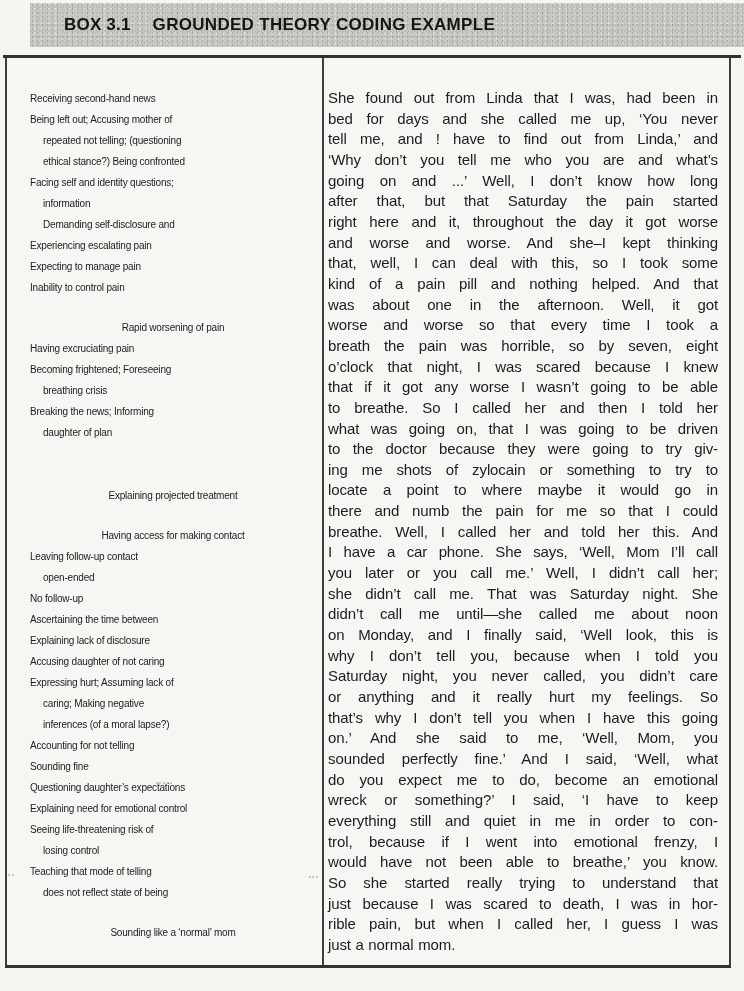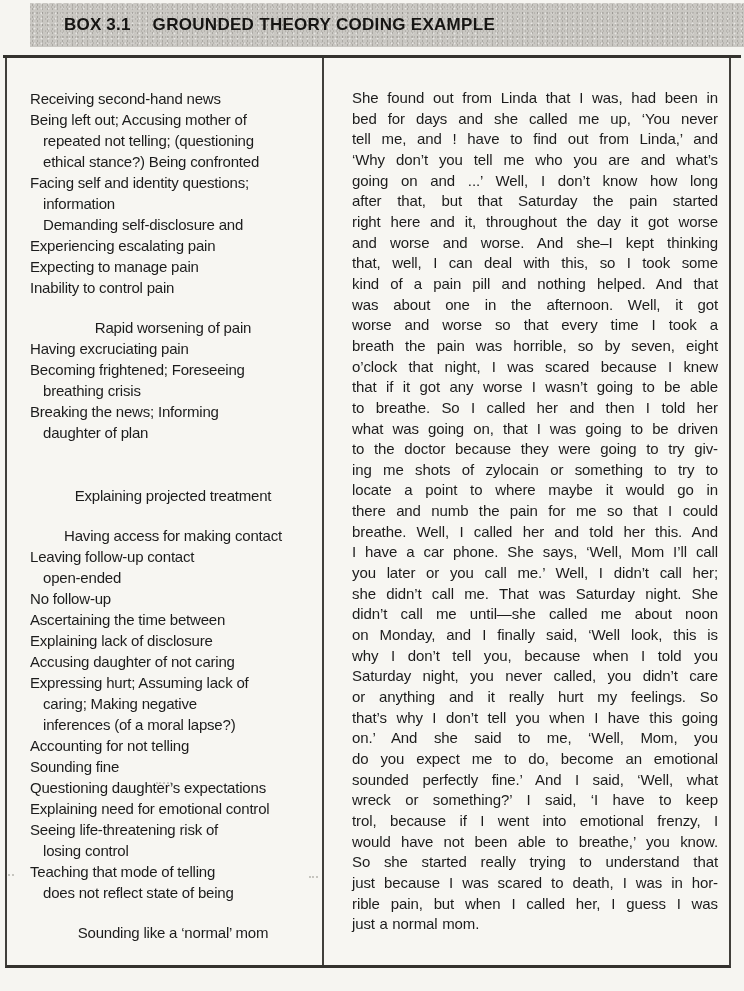--- a/index.html
+++ b/index.html
@@ -30,23 +30,23 @@
   .content-box{
     position:absolute;left:5px;top:58px;width:726px;height:910px;
     box-sizing:border-box;display:flex;
     border-left:2px solid #413f3b;
     border-right:2px solid #413f3b;
     border-bottom:3px solid #34322e;
     background:#f7f6f2;
   }
   .col-left{width:315px;box-sizing:border-box;padding:30px 6px 0 23px;}
   .divider{width:2px;background:#413f3b;}
-  .col-right{flex:1;box-sizing:border-box;padding:30px 11px 0 28px;}
+  .col-right{flex:1;box-sizing:border-box;padding:30px 11px 0 4px;}
   .code-line{
-    font-size:15px;line-height:21px;letter-spacing:-.2px;
+    font-size:10px;line-height:21px;letter-spacing:-.2px;
     white-space:nowrap;
   }
   .code-line.cont{padding-left:13px;}
   .code-entry.gap1{margin-top:19px;text-align:center;}
   .code-entry.gap2{margin-top:42px;text-align:center;}
   .rline{
     font-size:15px;line-height:20.65px;letter-spacing:-.1px;word-spacing:.5px;
     text-align:justify;text-align-last:justify;
   }
   .rline.last{text-align-last:left;}
@@ -183,23 +183,24 @@
         <div class="rline">I have a car phone. She says, ‘Well, Mom I’ll call</div>
         <div class="rline">you later or you call me.’ Well, I didn’t call her;</div>
         <div class="rline">she didn’t call me. That was Saturday night. She</div>
         <div class="rline">didn’t call me until—she called me about noon</div>
         <div class="rline">on Monday, and I finally said, ‘Well look, this is</div>
         <div class="rline">why I don’t tell you, because when I told you</div>
         <div class="rline">Saturday night, you never called, you didn’t care</div>
         <div class="rline">or anything and it really hurt my feelings. So</div>
         <div class="rline">that’s why I don’t tell you when I have this going</div>
         <div class="rline">on.’ And she said to me, ‘Well, Mom, you</div>
+        <div class="rline">sounded perfectly fine.’ And I said, ‘Well, what</div>
         <div class="rline">do you expect me to do, become an emotional</div>
-        <div class="rline">sounded perfectly fine.’ And I said, ‘Well, what</div>
         <div class="rline">wreck or something?’ I said, ‘I have to keep</div>
+        <div class="rline">everything still and quiet in me in order to con-</div>
         <div class="rline">trol, because if I went into emotional frenzy, I</div>
         <div class="rline">would have not been able to breathe,’ you know.</div>
         <div class="rline">So she started really trying to understand that</div>
         <div class="rline">just because I was scared to death, I was in hor-</div>
         <div class="rline">rible pain, but when I called her, I guess I was</div>
         <div class="rline last">just a normal mom.</div>
       </div>
   </div>
 
   <div class="artifact a1"></div>

